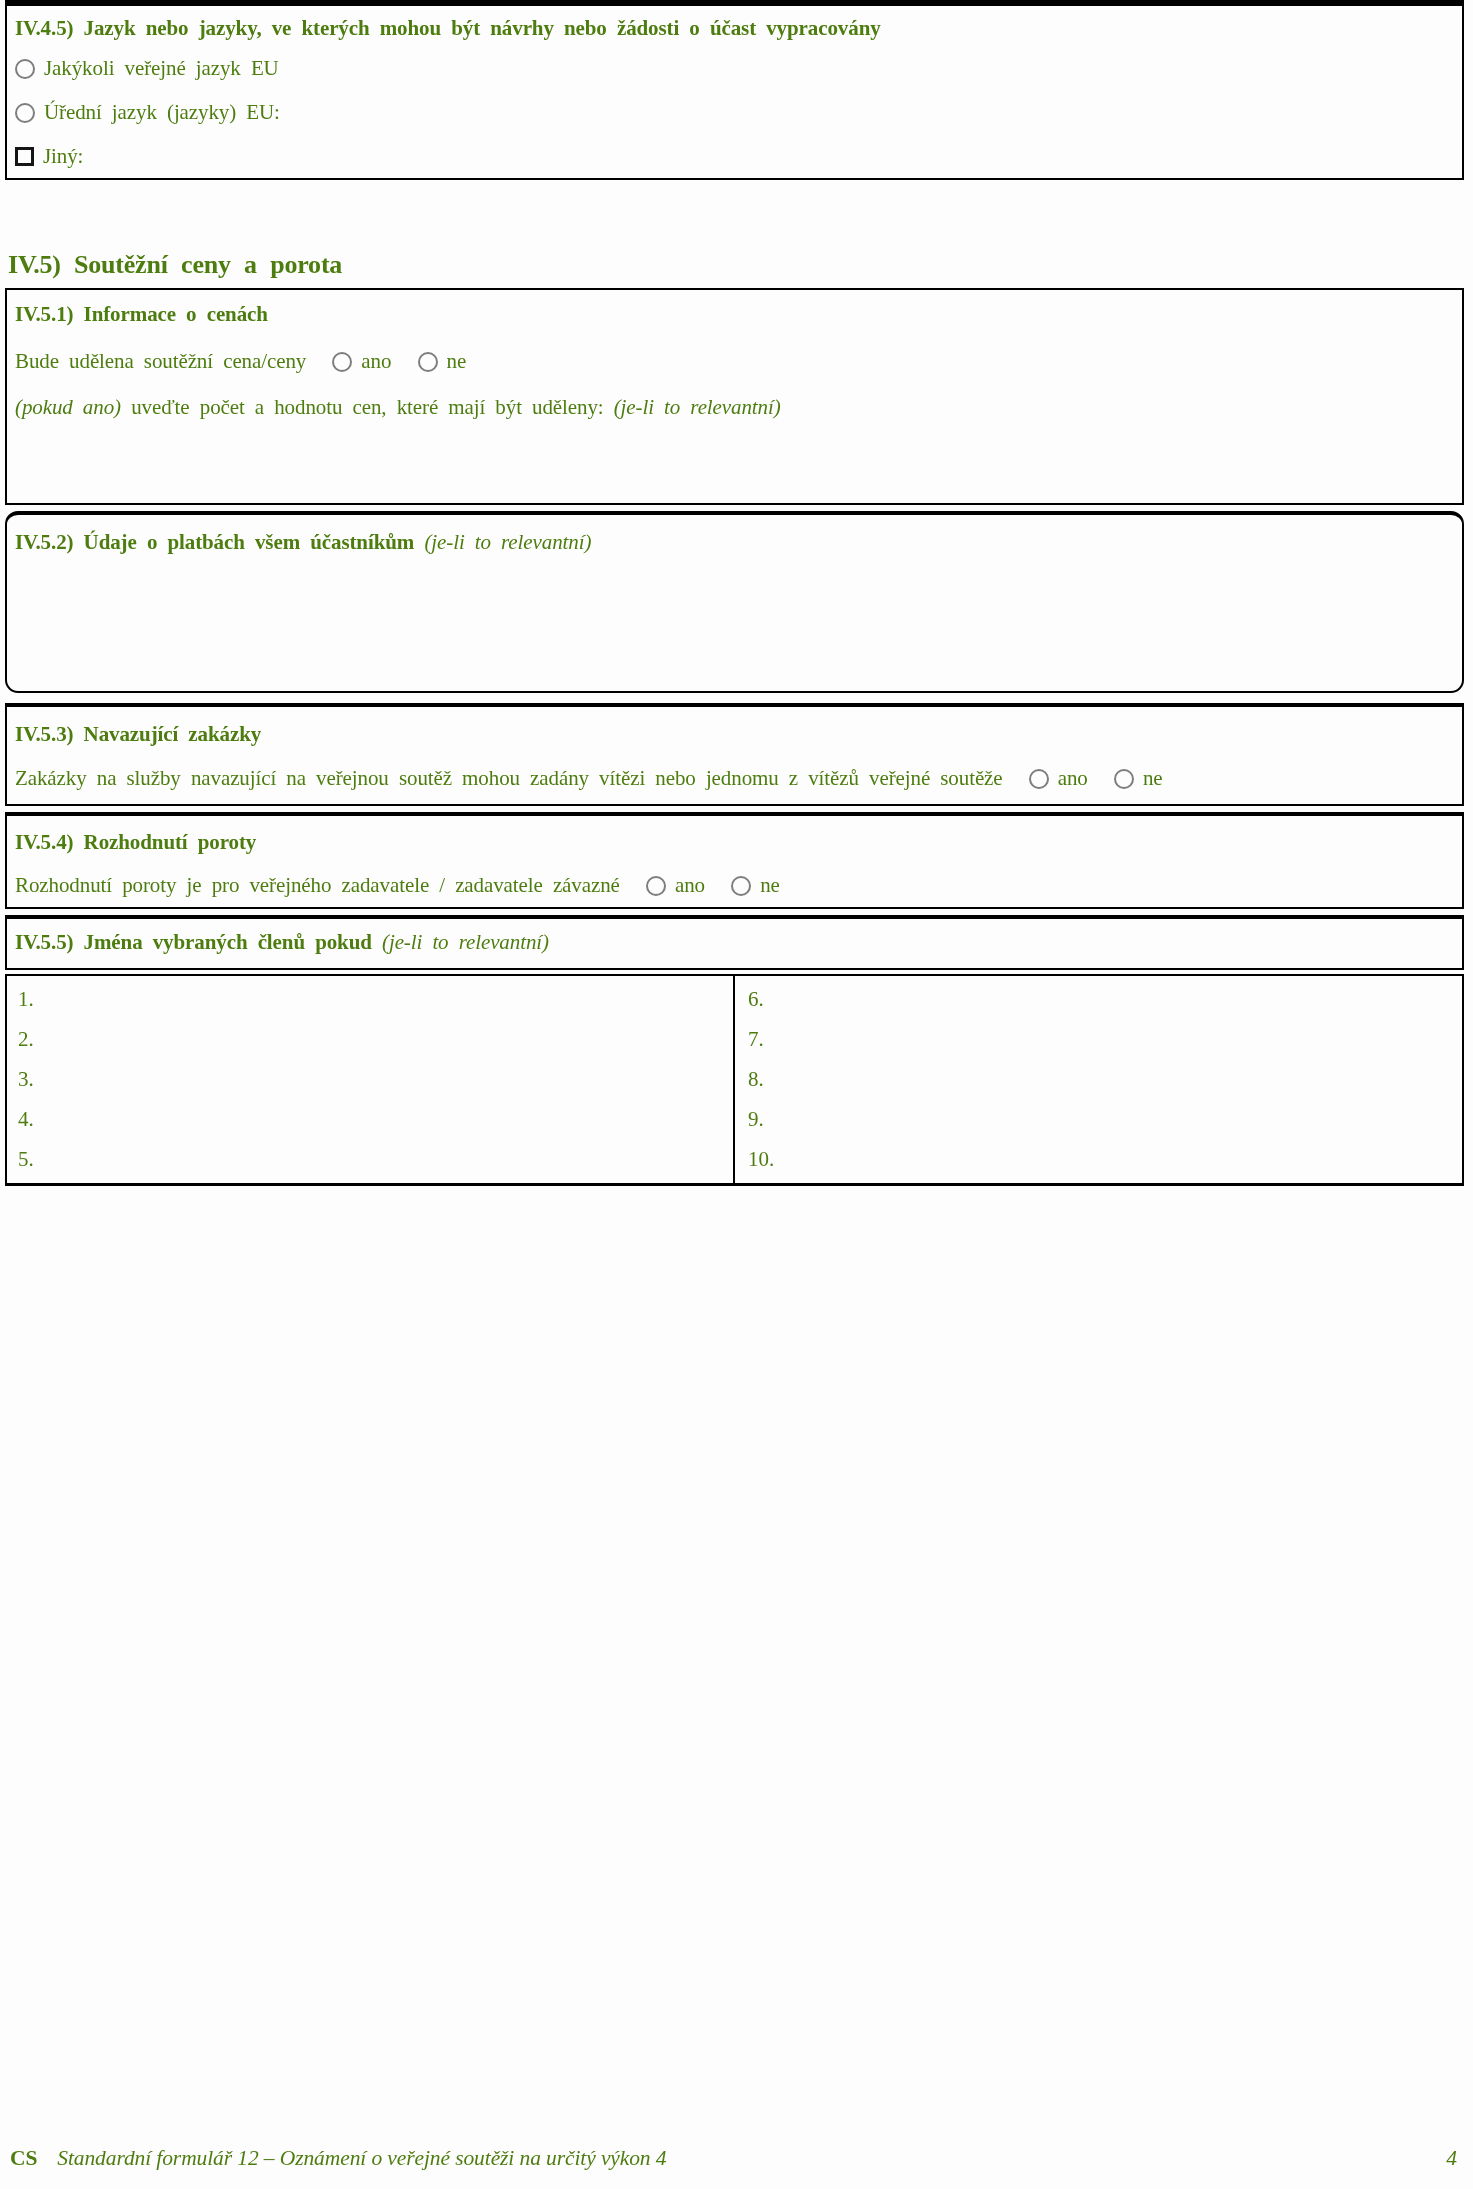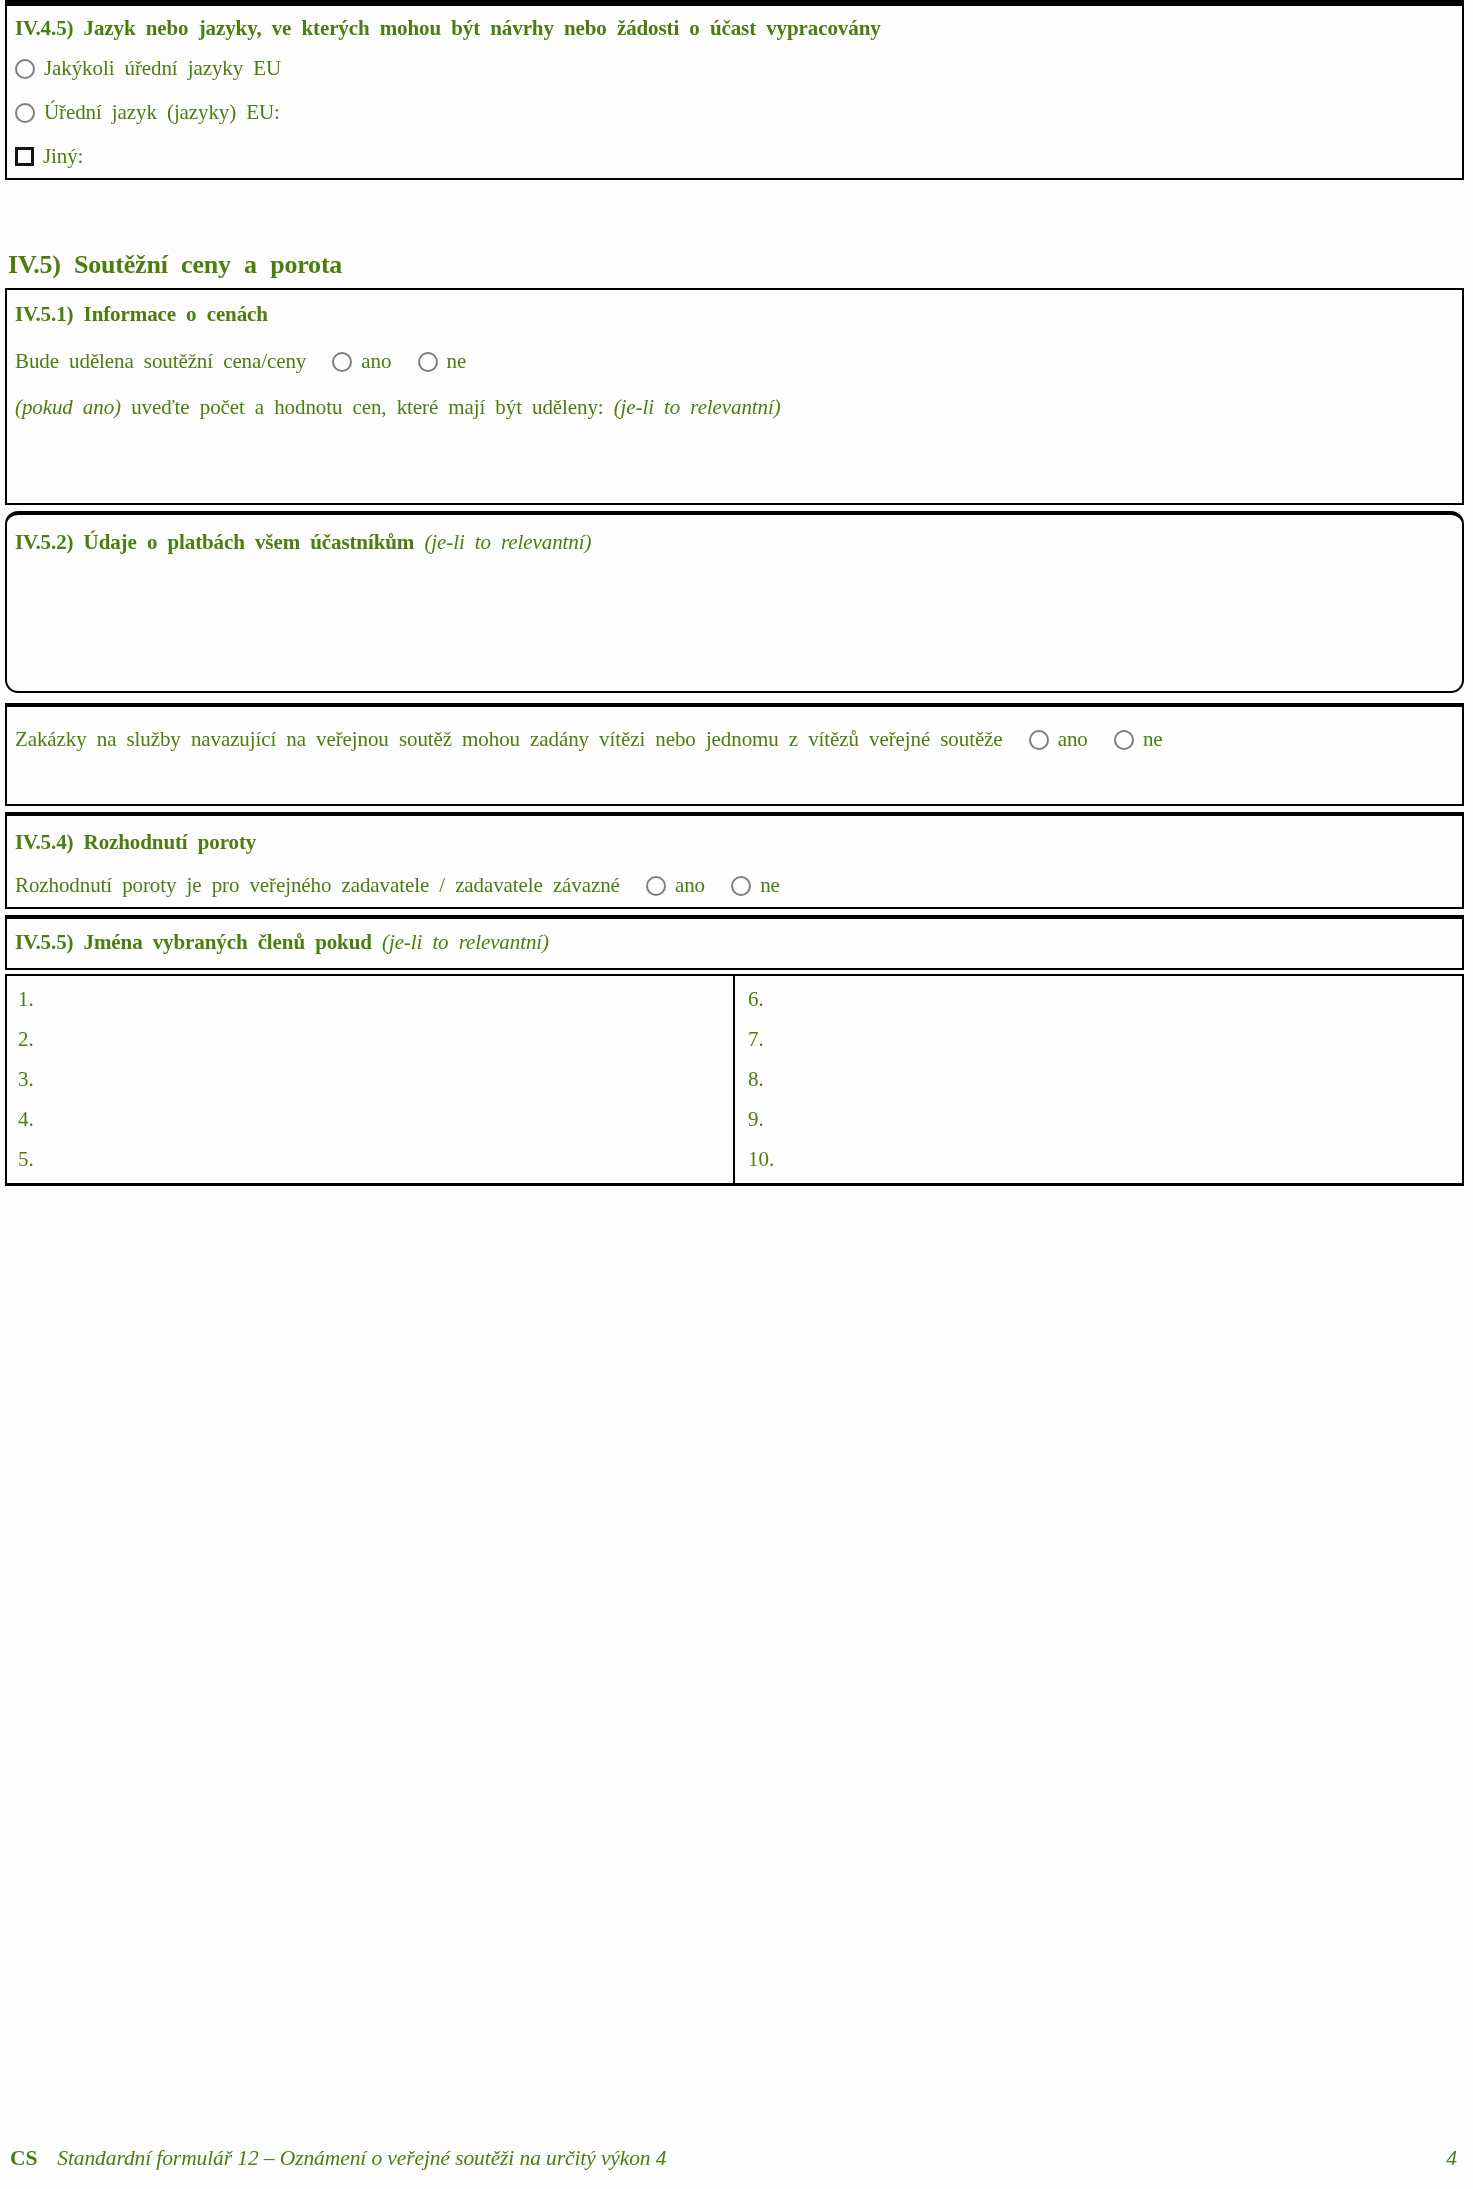--- a/index.html
+++ b/index.html
@@ -46,21 +46,21 @@
   .footer .left i { margin-left:20px; }
 </style>
 </head>
 <body>
 
 <div class="page">
 
   <div class="box" style="top:0; height:180px; border-top-width:6px;">
     <p class="line b pad" style="margin-top:11px;">IV.4.5) Jazyk nebo jazyky, ve kterých mohou být návrhy nebo žádosti o účast vypracovány</p>
     <div class="pad" style="margin-top:17px;">
-      <span class="radio"></span><span class="line opt-label" style="display:inline;">Jakýkoli úřední jazyky EU</span>
+      <span class="radio"></span><span class="line opt-label" style="display:inline;">Jakýkoli veřejné jazyk EU</span>
     </div>
     <div class="pad" style="margin-top:21px;">
       <span class="radio"></span><span class="line opt-label" style="display:inline;">Úřední jazyk (jazyky) EU:</span>
     </div>
     <div class="pad" style="margin-top:21px;">
       <span class="checkbox"></span><span class="line opt-label" style="display:inline;">Jiný:</span>
     </div>
   </div>
 
   <h2 class="section-heading">IV.5) Soutěžní ceny a porota</h2>
@@ -82,20 +82,21 @@
 
   <div class="box thick-top" style="top:511px; height:182px;border-radius:13px;">
     <p class="line pad" style="margin-top:16px;">
       <span class="b">IV.5.2) Údaje o platbách všem účastníkům</span>
       <span class="i">(je-li to relevantní)</span>
     </p>
     <div class="fill-area" style="height:120px;"></div>
   </div>
 
   <div class="box thick-top" style="top:703px; height:103px;">
+    <p class="line b pad" style="margin-top:16px;">IV.5.3) Navazující zakázky</p>
     <p class="line pad" style="margin-top:21px;">
       <span>Zakázky na služby navazující na veřejnou soutěž mohou zadány vítězi nebo jednomu z vítězů veřejné soutěže</span>
       <span class="radio gap-before"></span><span class="opt-label">ano</span>
       <span class="radio gap-before"></span><span class="opt-label">ne</span>
     </p>
   </div>
 
   <div class="box thick-top" style="top:812px; height:97px;">
     <p class="line b pad" style="margin-top:15px;">IV.5.4) Rozhodnutí poroty</p>
     <p class="line pad" style="margin-top:20px;">

